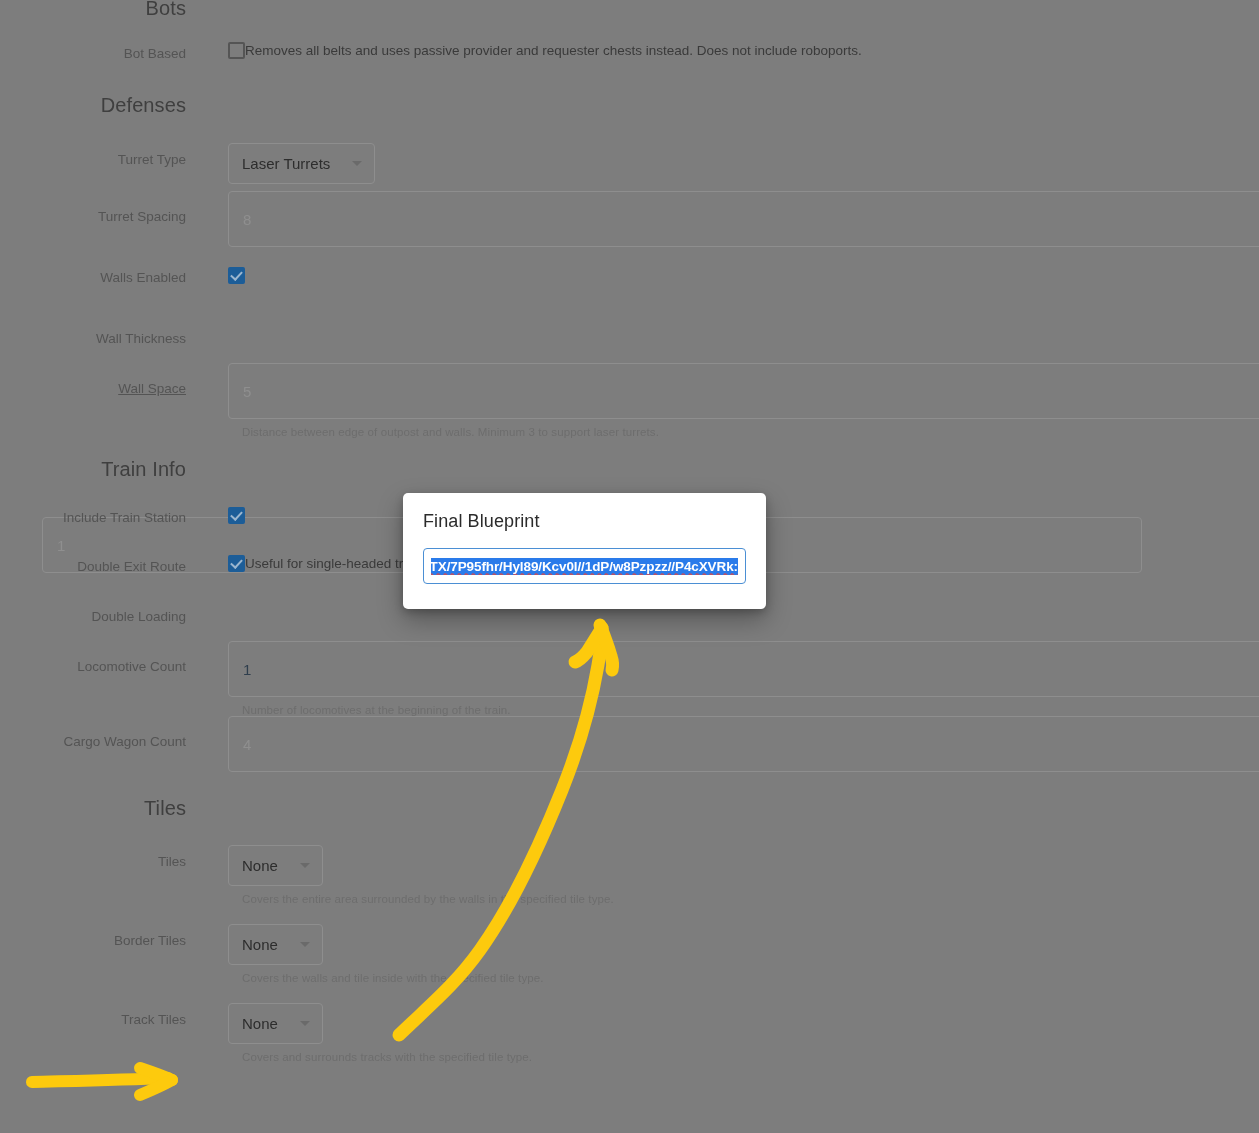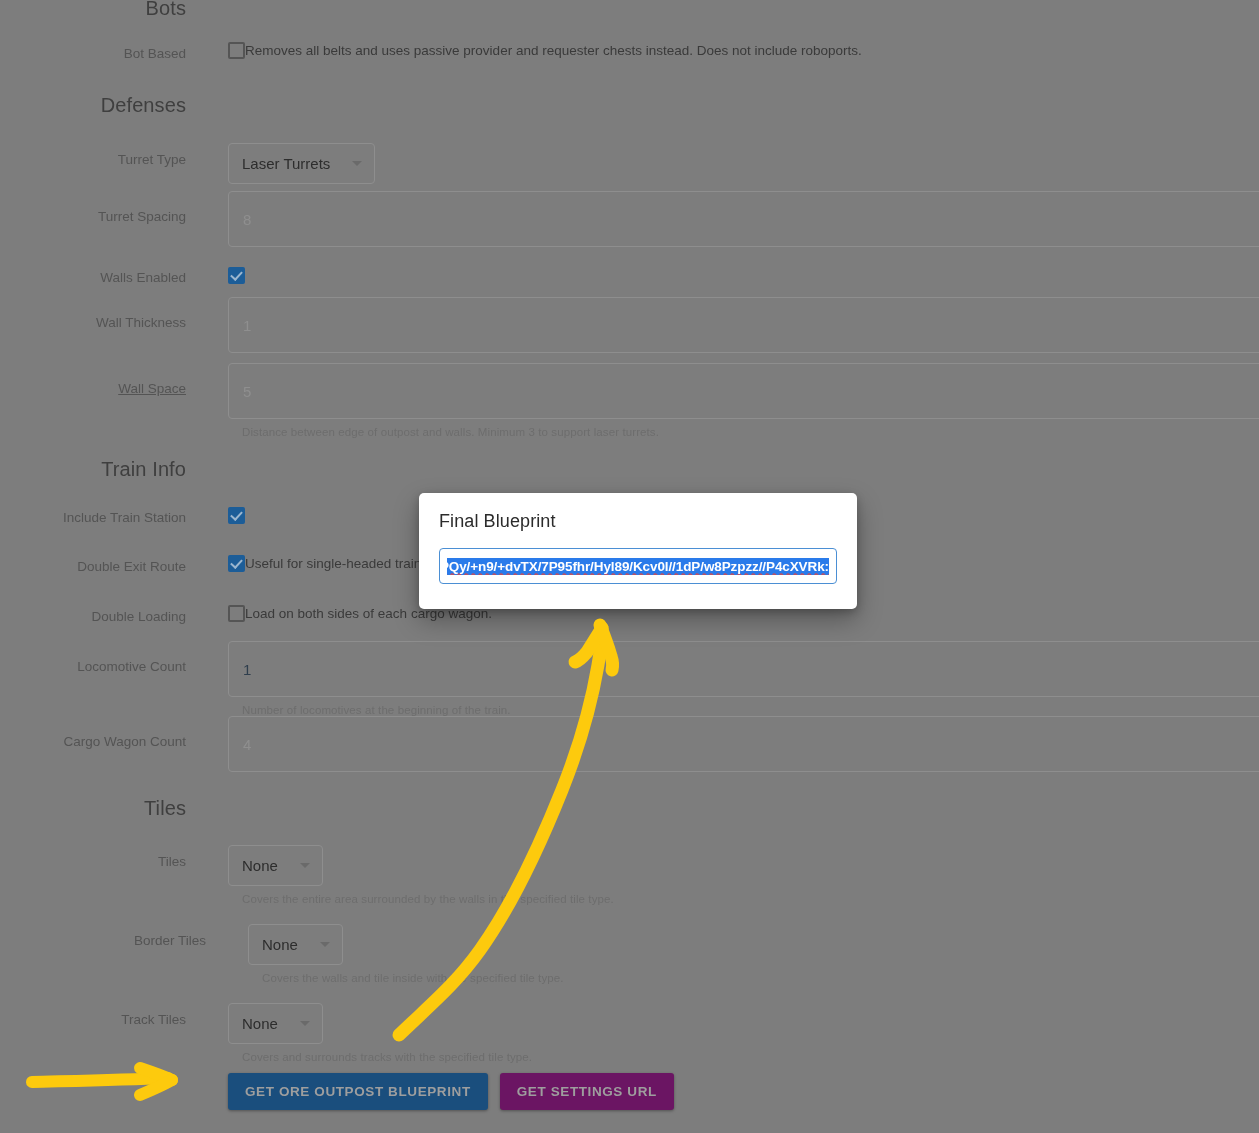--- a/index.html
+++ b/index.html
@@ -154,29 +154,28 @@
     font-family: "Liberation Sans", sans-serif;
   }
   .btn-primary { background: #1a4e7d; }
   .btn-secondary { background: #6b1563; }
 
   
   #dialog {
     position: absolute;
     left: 403px;
     top: 493px;
-    width: 438px;
+    width: 363px;
     height: 116px;
     background: #ffffff;
     border-radius: 5px;
     box-shadow: 0 11px 26px rgba(0,0,0,.30), 0 3px 9px rgba(0,0,0,.22);
     z-index: 50;
     box-sizing: border-box;
     padding: 18px 20px 13px 20px;
-    margin-left: 16px;
   }
   #dialog .dlg-title {
     font-size: 18px;
     color: #2b2b2b;
     margin: 0 0 16px 0;
     letter-spacing: .1px;
   }
   .bp-input {
     border: 1px solid #4b8fd4;
     border-radius: 4px;
@@ -256,21 +255,21 @@
       </div>
     </div>
 
     <div class="row" style="top:266px;">
       <div class="label-col">Walls Enabled</div>
       <div class="field-col">
         <span class="checkbox checked"></span>
       </div>
     </div>
 
-    <div class="row" style="top:297px;">
+    <div class="row" style="top:313px;flex-direction:column;">
       <div class="label-col" style="padding-top:18px;">Wall Thickness</div>
       <div class="field-col">
         <div class="textfield">
           <span class="ph">1</span>
         </div>
       </div>
     </div>
 
     <div class="row" style="top:363px;">
       <div class="label-col" style="padding-top:18px;text-decoration:underline;">Wall Space</div>
@@ -296,26 +295,20 @@
       <div class="field-col">
         <div class="cb-row">
           <span class="checkbox checked"></span>
           <span class="cb-text">Useful for single-headed trains.</span>
         </div>
       </div>
     </div>
 
     <div class="row" style="top:605px;">
       <div class="label-col">Double Loading</div>
-      <div class="field-col">
-        <div class="cb-row">
-          <span class="checkbox"></span>
-          <span class="cb-text">Load on both sides of each cargo wagon.</span>
-        </div>
-      </div>
     </div>
 
     <div class="row" style="top:641px;">
       <div class="label-col" style="padding-top:18px;">Locomotive Count</div>
       <div class="field-col">
         <div class="textfield">
           <span class="val">1</span>
         </div>
         <div class="hint">Number of locomotives at the beginning of the train.</div>
       </div>
@@ -337,21 +330,21 @@
       <div class="field-col">
         <div class="select">
           <span>None</span>
           <span class="caret"></span>
         </div>
         <div class="hint">Covers the entire area surrounded by the walls in the specified tile type.</div>
       </div>
     </div>
 
     <div class="row" style="top:924px;">
-      <div class="label-col" style="padding-top:9px;margin-left:20px;">Border Tiles</div>
+      <div class="label-col" style="padding-top:9px;">Border Tiles</div>
       <div class="field-col">
         <div class="select">
           <span>None</span>
           <span class="caret"></span>
         </div>
         <div class="hint">Covers the walls and tile inside with the specified tile type.</div>
       </div>
     </div>
 
     <div class="row" style="top:1003px;">
@@ -360,24 +353,20 @@
         <div class="select">
           <span>None</span>
           <span class="caret"></span>
         </div>
         <div class="hint">Covers and surrounds tracks with the specified tile type.</div>
       </div>
     </div>
 
     <div class="row" style="top:1073px;">
       <div class="label-col"></div>
-      <div class="field-col" style="display:flex; gap:12px;">
-        <button class="btn btn-primary">GET ORE OUTPOST BLUEPRINT</button>
-        <button class="btn btn-secondary">GET SETTINGS URL</button>
-      </div>
     </div>
 
   </div>
 
   <div id="dialog">
     <div class="dlg-title">Final Blueprint</div>
     <div class="bp-input">
       <span class="bp-text">:PQy/+n9/+dvTX/7P95fhr/Hyl89/Kcv0l//1dP/w8Pzpzz//P4cXVRk=</span>
     </div>
   </div>

